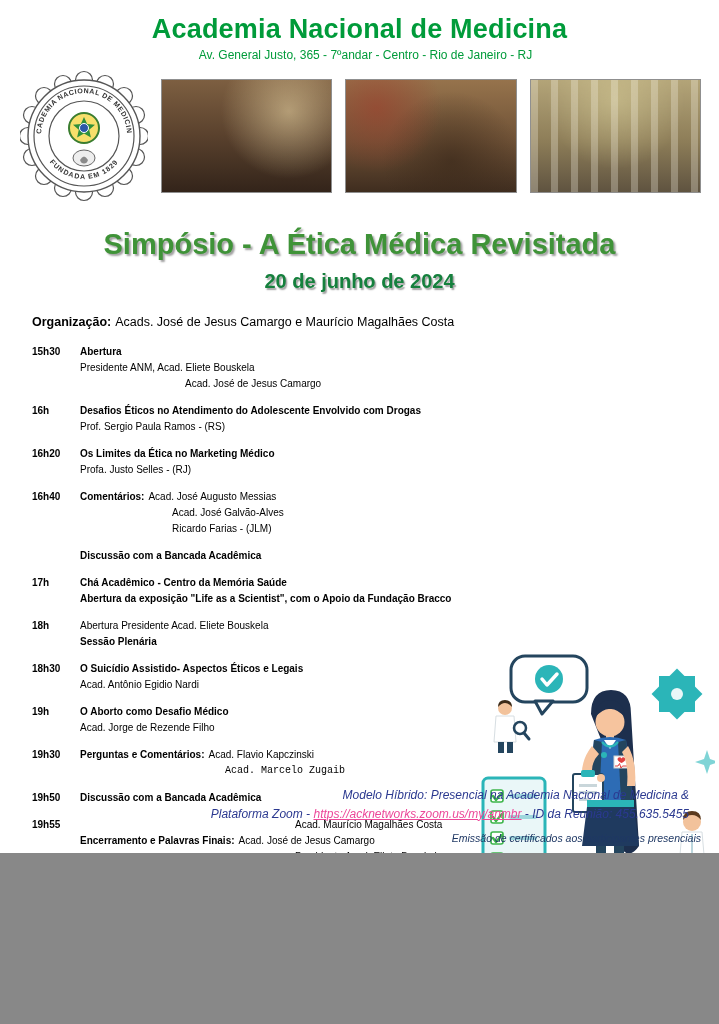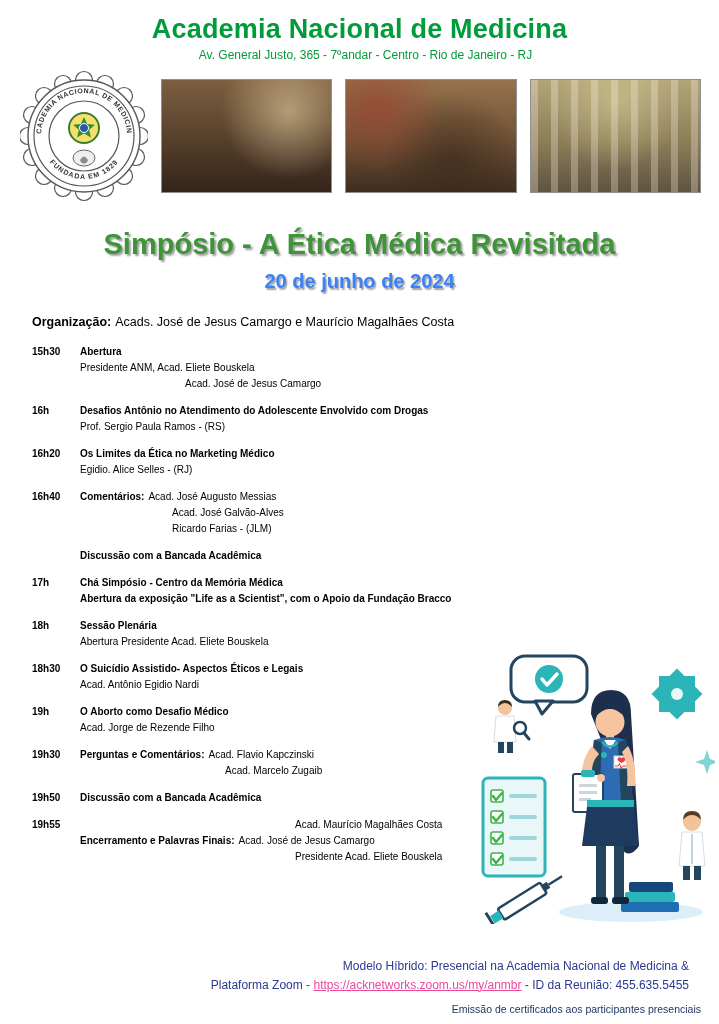--- a/index.html
+++ b/index.html
@@ -1,18 +1,18 @@
 <!DOCTYPE html>
 <html><head>
 <meta charset="utf-8">
 <title>Flyer</title>
 <style>
   html,body{margin:0;padding:0;background:#888;}
   .page{
-    position:relative;width:719px;height:1024px;margin:0 auto;background:#fff;
+    position:relative;width:719px;height:853px;margin:0 auto;background:#fff;
     font-family:"Liberation Sans",sans-serif;color:#000;overflow:hidden;
   }
   
   .h-title{padding-top:14px;text-align:center;font-size:27px;font-weight:bold;color:#009b3a;letter-spacing:.2px;}
   .h-addr{margin-top:3px;text-align:center;font-size:12px;color:#009b3a;padding-left:12px;}
   
   .media-row{display:flex;align-items:center;gap:13px;padding:8px 18px 0 20px;}
   .seal{flex:none;}
   .painting{height:112px;flex:1;border:1px solid #8f8f8f;}
   .p1{background:
@@ -22,39 +22,39 @@
       radial-gradient(circle at 18% 25%, rgba(158,62,44,.6), rgba(0,0,0,0) 40%),
       radial-gradient(circle at 62% 72%, rgba(55,38,24,.6), rgba(0,0,0,0) 52%),
       linear-gradient(180deg,#96734c 0%, #6e5136 55%, #3f2d1f 100%);}
   .p3{background:
       repeating-linear-gradient(90deg, rgba(246,242,228,.30) 0 7px, rgba(0,0,0,0) 7px 20px),
       radial-gradient(circle at 50% 18%, rgba(214,204,152,.55), rgba(0,0,0,0) 55%),
       linear-gradient(180deg,#b3a478 0%, #8d7d58 55%, #5f5340 100%);}
   
   .event-title{margin-top:26px;text-align:center;font-size:29px;font-weight:bold;color:#3f9338;
       text-shadow:2px 2px 2px #9f9f9f;}
-  .event-date{margin-top:9px;text-align:center;font-size:20px;font-weight:bold;color:#3b82f6;
+  .event-date{margin-top:9px;text-align:center;font-size:20px;font-weight:bold;color:#15803d;
       text-shadow:1.5px 1.5px 1.5px #9f9f9f;}
   
   .org-line{margin:21px 32px 14px 32px;font-size:12.5px;line-height:16px;}
   .b{font-weight:bold;}
   .schedule{margin:0 32px;font-size:10px;line-height:16px;}
   .row{display:flex;margin-bottom:11px;}
   .time{width:48px;flex:none;font-weight:bold;}
   .content{flex:1;min-width:0;}
   .line{display:block;}
   .rest:not(:empty){margin-left:4px;}
   .ind92{padding-left:92px;}
   .ind105{padding-left:105px;}
-  .ind145{padding-left:145px;}
+  .ind145{padding-left:145px;font-family:Liberation Mono, monospace;}
   .ind215{padding-left:215px;}
   
   .illus{position:absolute;top:650px;right:4px;width:234px;height:274px;}
   
-  .footer{position:absolute;left:0;right:0;bottom:6px;}
+  .footer{position:absolute;left:0;right:0;bottom:6px;font-style:italic;}
   .f-blue{color:#2b3990;font-size:12px;line-height:1.55;text-align:right;padding-right:30px;}
   .f-blue a{color:#ec4899;}
   .f-small{margin-top:8px;color:#1f3864;font-size:10.5px;line-height:1.5;text-align:right;padding-right:18px;}
   .f-small a{color:#0563c1;}
   .seal-text{font-size:7px;font-weight:bold;fill:#333;letter-spacing:.6px;}
   .seal-text-sm{font-size:7px;font-weight:bold;fill:#333;letter-spacing:1px;}
 </style>
 </head>
 <body>
 
@@ -122,30 +122,30 @@
         <span class="line"><span class="b">Abertura</span><span class="rest"></span></span>
         <span class="line">Presidente ANM, Acad. Eliete Bouskela</span>
         <span class="line ind105">Acad. José de Jesus Camargo</span>
       </span>
     </div>
 
 
     <div class="row">
       <span class="time">16h</span>
       <span class="content">
-        <span class="line"><span class="b">Desafios Antônio no Atendimento do Adolescente Envolvido com Drogas</span></span>
+        <span class="line"><span class="b">Desafios Éticos no Atendimento do Adolescente Envolvido com Drogas</span></span>
         <span class="line">Prof. Sergio Paula Ramos - (RS)</span>
       </span>
     </div>
 
     <div class="row">
       <span class="time">16h20</span>
       <span class="content">
         <span class="line"><span class="b">Os Limites da Ética no Marketing Médico</span></span>
-        <span class="line">Egidio. Alice Selles - (RJ)</span>
+        <span class="line">Profa. Justo Selles - (RJ)</span>
       </span>
     </div>
 
     <div class="row">
       <span class="time">16h40</span>
       <span class="content">
         <span class="line"><span class="b">Comentários:</span><span class="rest">Acad. José Augusto Messias</span></span>
         <span class="line ind92">Acad. José Galvão-Alves</span>
         <span class="line ind92">Ricardo Farias - (JLM)</span>
       </span>
@@ -154,30 +154,30 @@
     <div class="row">
       <span class="time"></span>
       <span class="content">
         <span class="line"><span class="b">Discussão com a Bancada Acadêmica</span></span>
       </span>
     </div>
 
     <div class="row">
       <span class="time">17h</span>
       <span class="content">
-        <span class="line"><span class="b">Chá Simpósio - Centro da Memória Médica</span></span>
+        <span class="line"><span class="b">Chá Acadêmico - Centro da Memória Saúde</span></span>
         <span class="line b">Abertura da exposição "Life as a Scientist", com o Apoio da Fundação Bracco</span>
       </span>
     </div>
 
     <div class="row">
       <span class="time">18h</span>
       <span class="content">
+        <span class="line">Abertura Presidente Acad. Eliete Bouskela</span>
         <span class="line"><span class="b">Sessão Plenária</span></span>
-        <span class="line">Abertura Presidente Acad. Eliete Bouskela</span>
       </span>
     </div>
 
     <div class="row">
       <span class="time">18h30</span>
       <span class="content">
         <span class="line"><span class="b">O Suicídio Assistido- Aspectos Éticos e Legais</span></span>
         <span class="line">Acad. Antônio Egidio Nardi</span>
       </span>
     </div>

